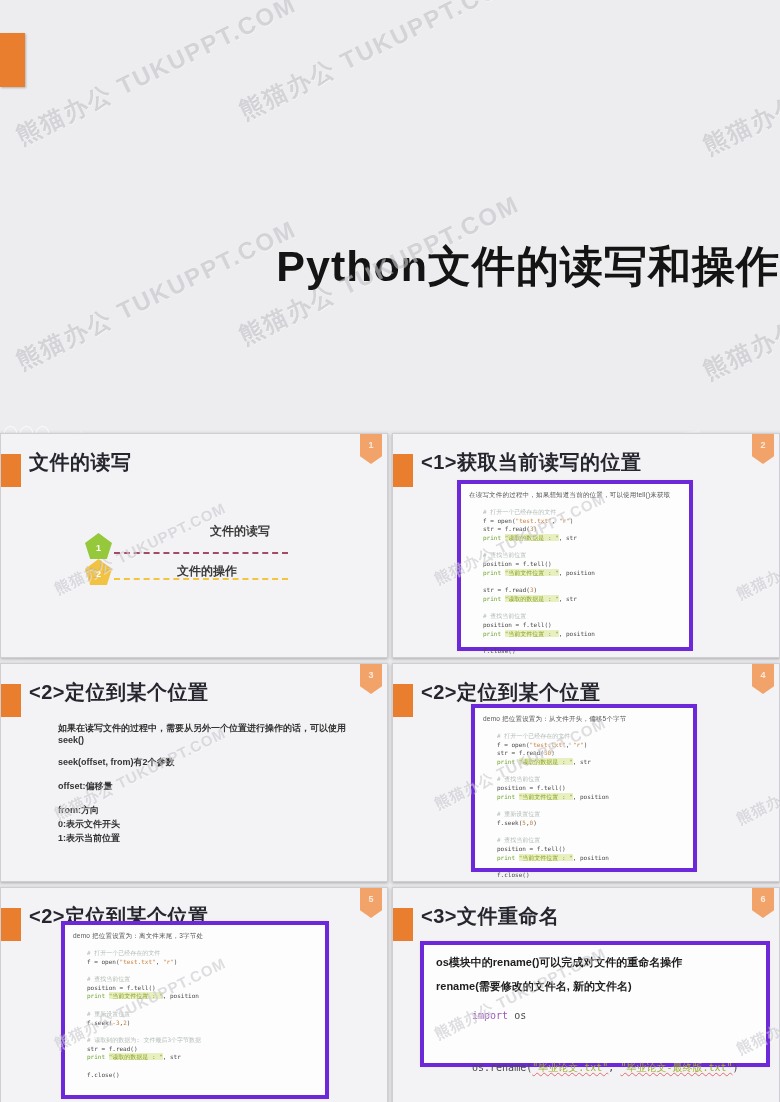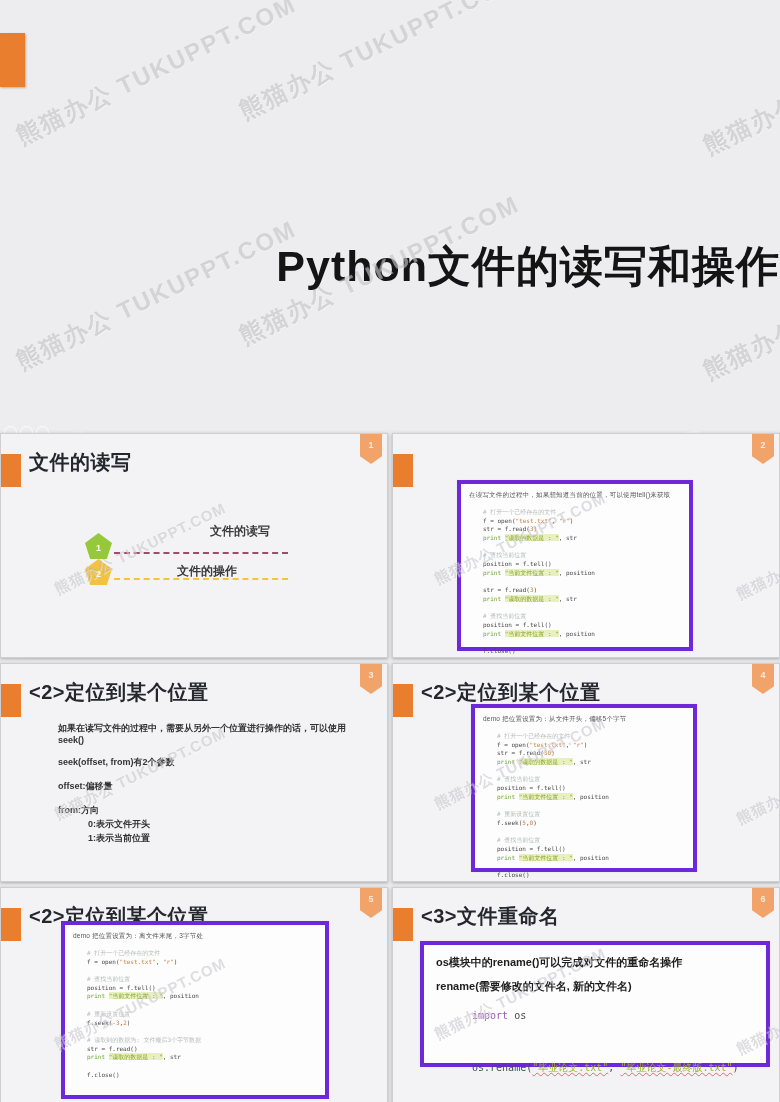--- a/index.html
+++ b/index.html
@@ -52,21 +52,21 @@
   .tok-p{color:#4a4a4a;}
   .tok-s{color:#c9823f;}
   .tok-n{color:#c9823f;}
   .tok-k{color:#6fa42d;}
   .tok-g{color:#879f1c;background:rgba(206,223,122,.45);}
   .tok-i{color:#9b59b6;margin-top:11px;}
   .tok-y{color:#a0ad2c;text-decoration:underline wavy rgba(220,80,80,.8) 1px;text-underline-offset:1px;}
   
   .textlines{position:absolute;left:57px;top:58px;width:300px;font-size:9px;color:#333;}
   .text-line{margin-bottom:11px;font-weight:600;}
-  .text-line.sub{margin-bottom:1px;margin-left:30px;}
+  .text-line.sub{margin-bottom:1px;}
   
   .desc-line{font-size:11px;color:#1d1d1d;font-weight:600;margin-bottom:9px;}
   .rename-code{font-family:"DejaVu Sans Mono","Liberation Mono",monospace;font-size:10px;line-height:2.6;
       padding-left:36px;color:#3c3c3c;}
   
   .ghost-dot{position:absolute;width:11px;height:11px;border-radius:50%;
       border:1px solid rgba(255,255,255,.8);z-index:1;}
 </style>
 </head>
 <body>
@@ -108,20 +108,21 @@
 
   <div class="toc-pent yellow" style="left:84px;top:125px;">
     <span>2</span>
   </div>
   <div class="toc-label" style="left:176px;top:129px;">文件的操作</div>
   <div class="toc-dash yellow" style="left:113px;top:144px;"></div>
 </section>
 
 <section class="slide" style="left:392px;top:433px;height:225px;">
   <div class="s-accent"></div>
+  <div class="s-title">&lt;1&gt;获取当前读写的位置</div>
   <div class="s-badge">2</div>
   <div class="wbox" style="left:64px;top:46px;width:236px;height:171px;">
     <div class="intro">在读写文件的过程中，如果想知道当前的位置，可以使用tell()来获取</div>
     <div class="codeblock">
         <div class="cl"><span class="tok-c"># 打开一个已经存在的文件</span></div>
         <div class="cl"><span class="tok-p">f = open(</span><span class="tok-s">"test.txt"</span><span class="tok-p">, </span><span class="tok-s">"r"</span><span class="tok-p">)</span></div>
         <div class="cl"><span class="tok-p">str = f.read(</span><span class="tok-n">3</span><span class="tok-p">)</span></div>
         <div class="cl"><span class="tok-k">print </span><span class="tok-g">"读取的数据是 : "</span><span class="tok-p">, str</span></div>
         <div class="cl">&nbsp;</div>
         <div class="cl"><span class="tok-c"># 查找当前位置</span></div>

